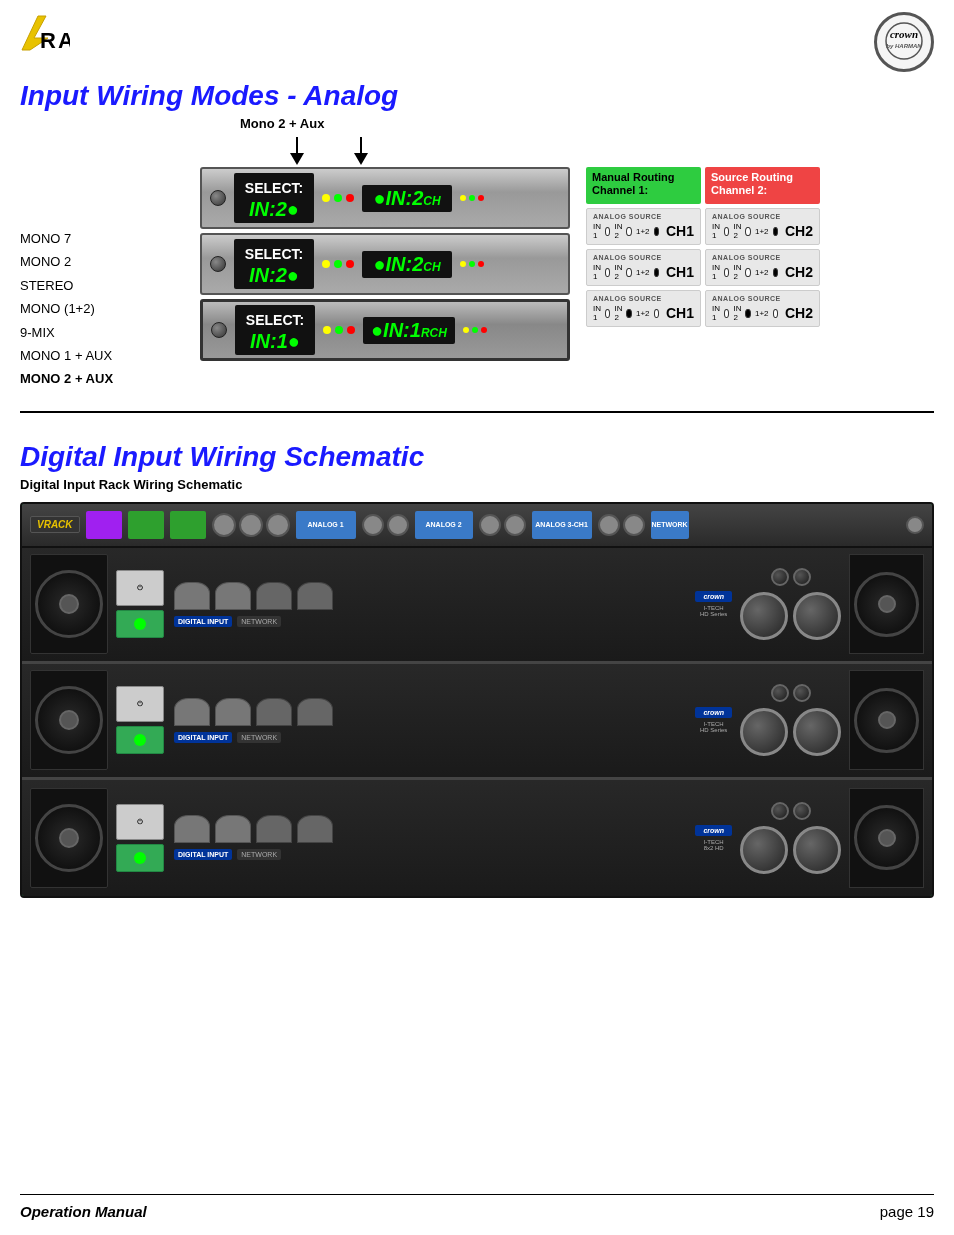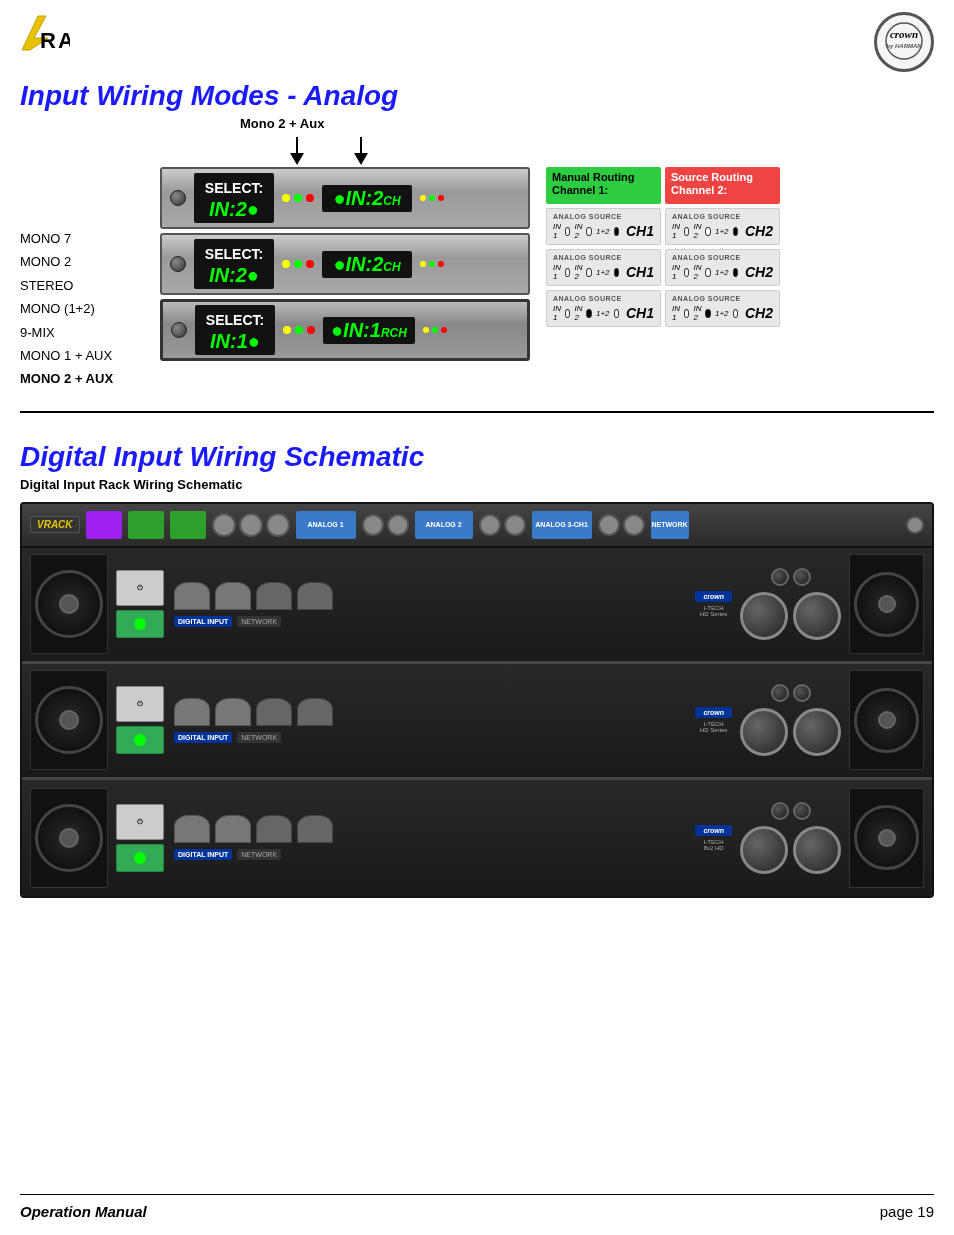--- a/index.html
+++ b/index.html
@@ -133,21 +133,20 @@
       color: #555;
       letter-spacing: 0.5px;
       margin-bottom: 2px;
     }
 
     .source-options {
       display: flex;
       align-items: center;
       gap: 4px;
       font-size: 8px;
-      font-style: italic;
     }
 
     .source-dot {
       width: 9px;
       height: 9px;
       border-radius: 50%;
       border: 1.5px solid #333;
       display: inline-block;
     }
     .source-dot.filled { background: #000; }
@@ -262,21 +261,21 @@
     <div class="mode-list">
       <div>MONO 7</div>
       <div>MONO 2</div>
       <div>STEREO</div>
       <div>MONO (1+2)</div>
       <div>9-MIX</div>
       <div>MONO 1 + AUX</div>
       <div class="bold"><strong>MONO 2 + AUX</strong></div>
     </div>
 
-    <div style="position:relative;">
+    <div style="position:relative;margin-left:40px;">
 
       <div style="width:370px; height:62px; background:linear-gradient(180deg,#ccc 0%,#999 40%,#aaa 100%); border:2px solid #555; border-radius:3px; margin-bottom:4px; display:flex; align-items:center; padding:0 8px; gap:8px; position:relative;">
         <div style="width:16px;height:16px;border-radius:50%;background:radial-gradient(circle at 35% 35%,#888,#333);border:1px solid #222;"></div>
         <div style="background:#111;color:#00ff00;font-size:20px;font-weight:900;font-style:italic;padding:2px 8px;border-radius:2px;min-width:80px;text-align:center;">
           <span style="font-size:14px;color:#fff;font-style:normal;">SELECT:</span><br>
           <span>IN:2●</span>
         </div>
         <div style="display:flex;gap:4px;align-items:center;">
           <div style="width:8px;height:8px;border-radius:50%;background:#ff0;"></div>
           <div style="width:8px;height:8px;border-radius:50%;background:#0f0;"></div>

